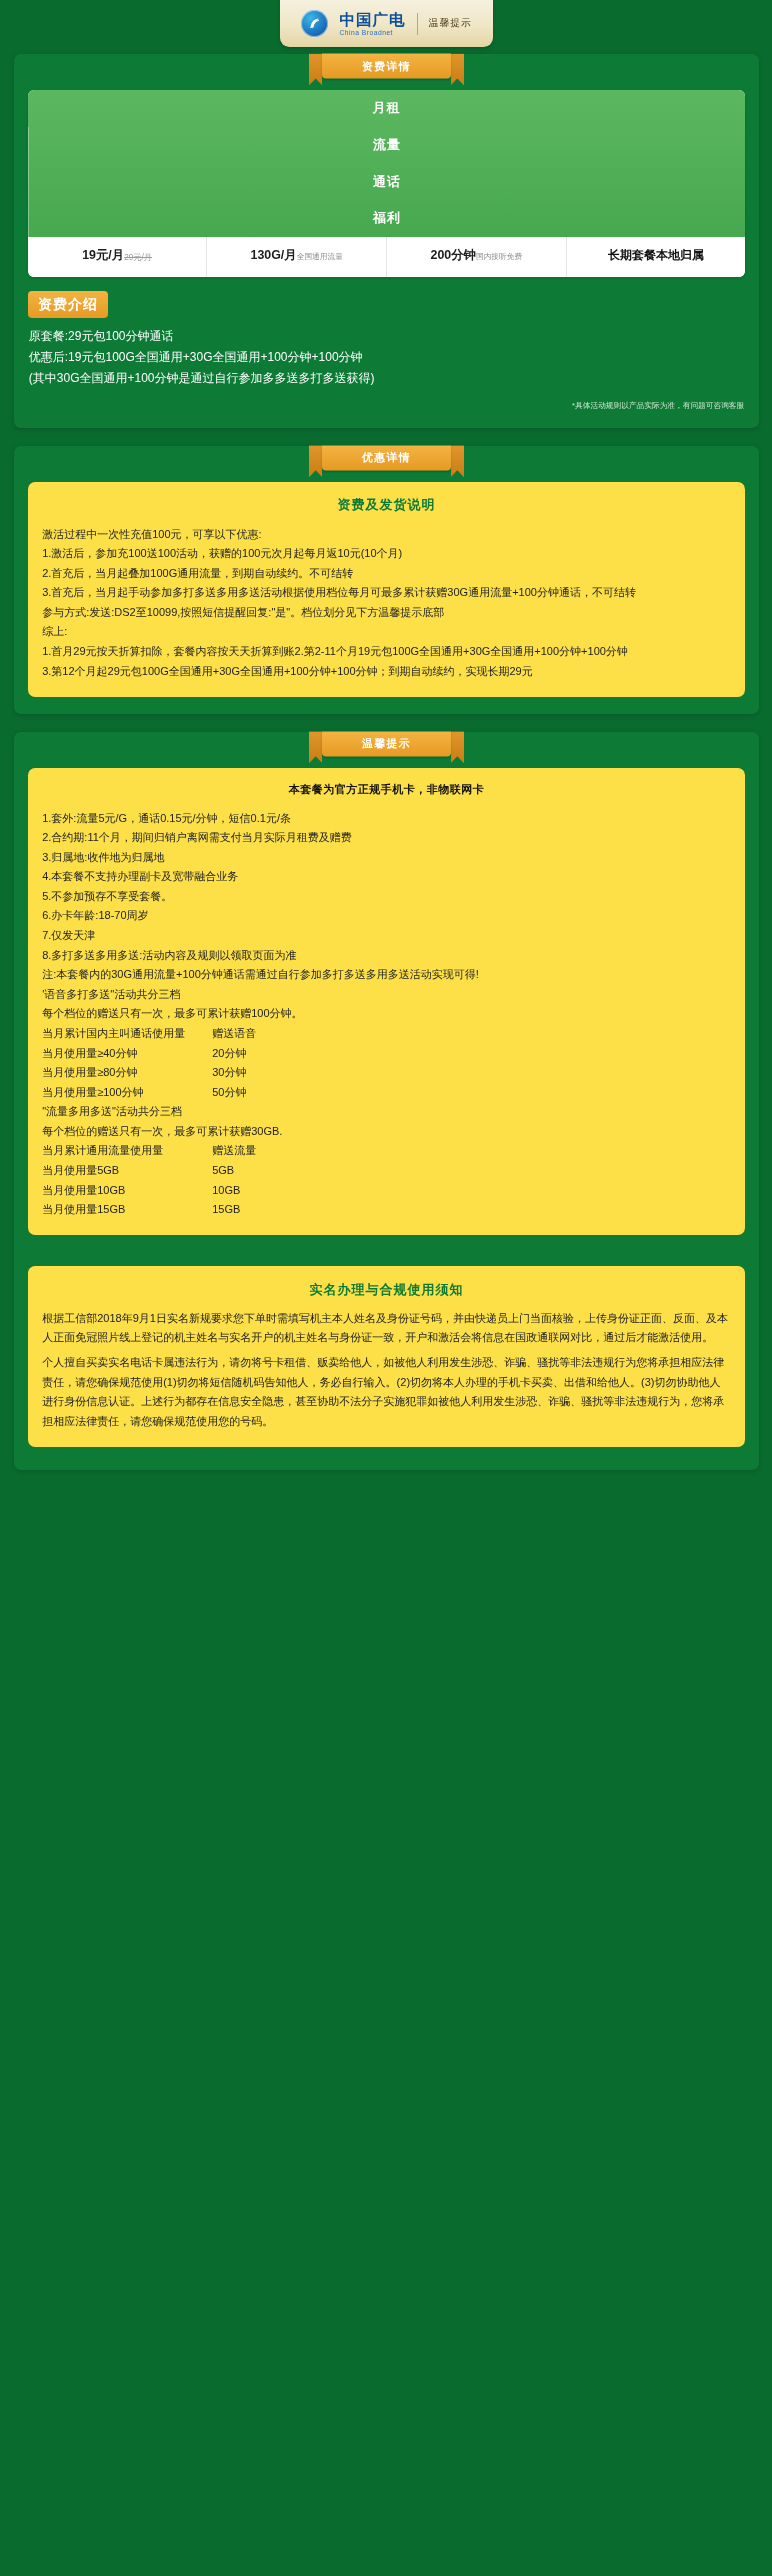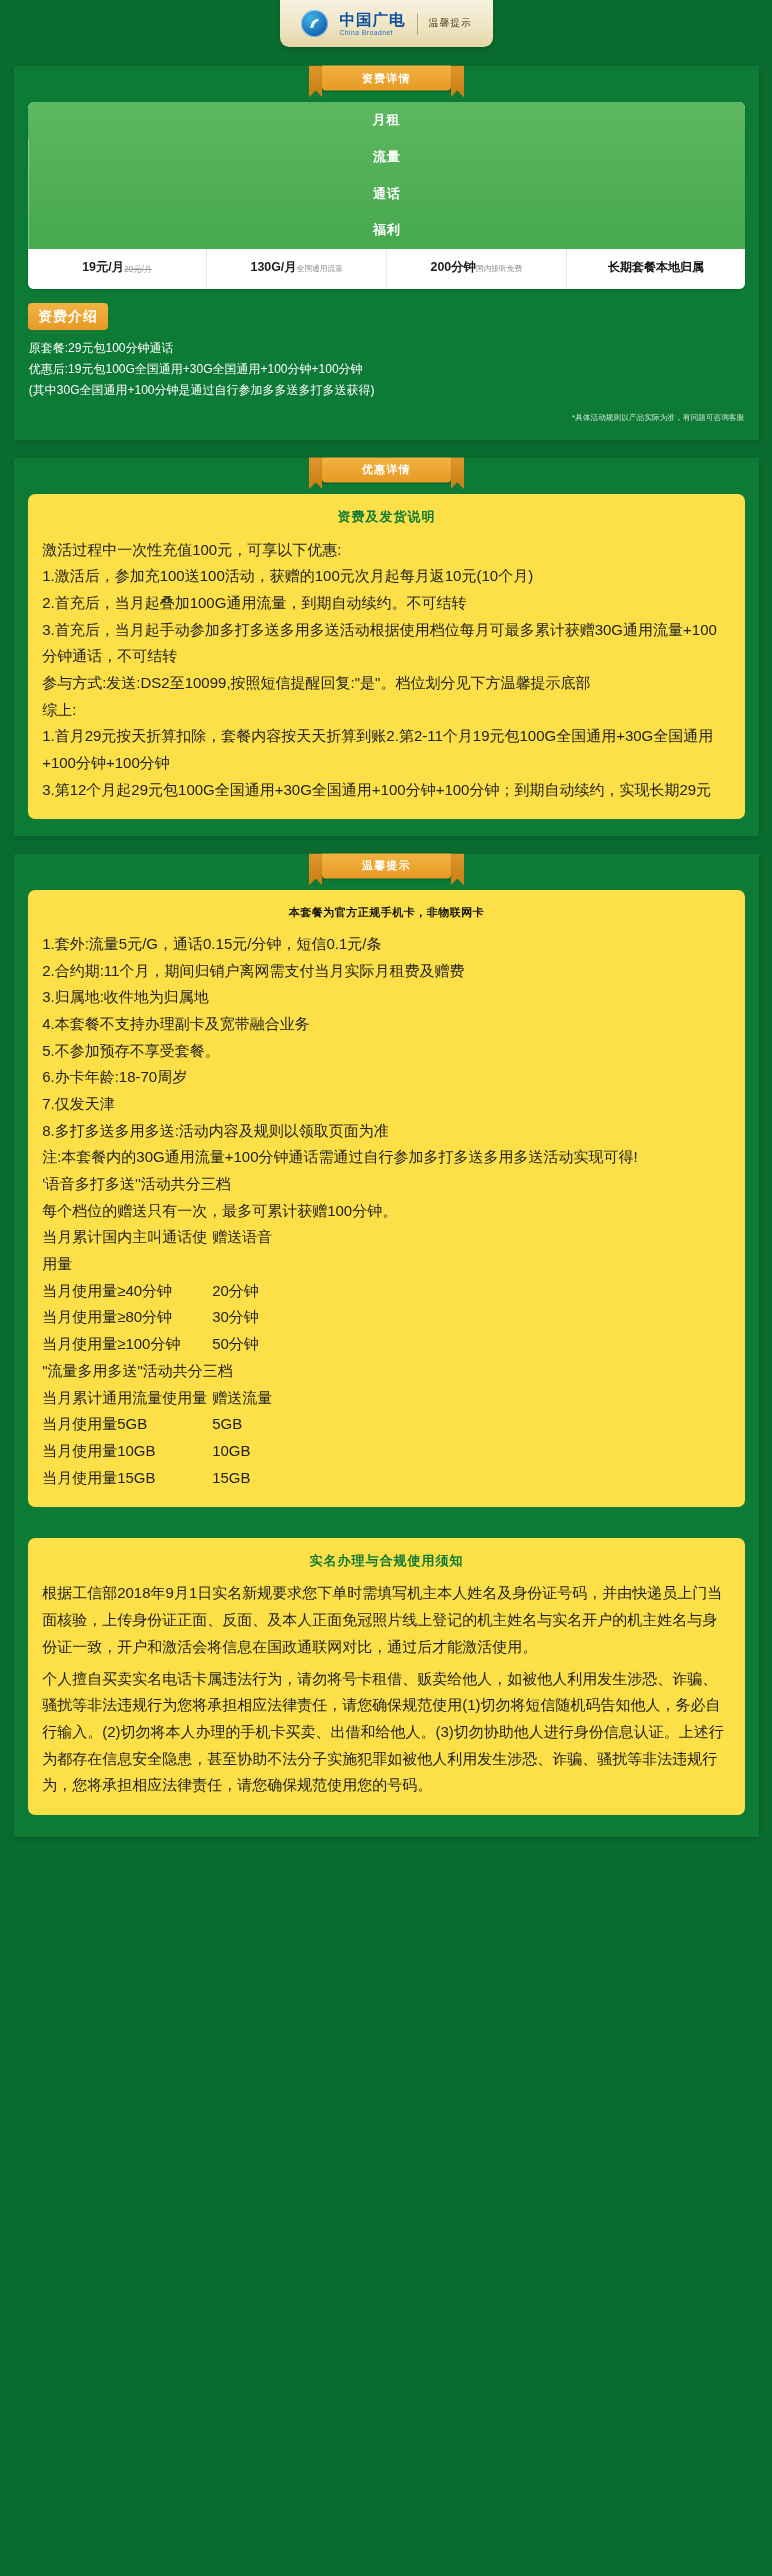--- a/index.html
+++ b/index.html
@@ -9,21 +9,21 @@
     background:#0a6b2f;
     font-family:"Liberation Sans","DejaVu Sans",sans-serif;
     color:#1b1b1b;
     -webkit-font-smoothing:antialiased;
   }
   .page { width:773px; margin:0 auto; padding:0 0 31px 0; }
 
   
   .brand-wrap {
     position:relative;
-    height:66px;
+    height:54px;
     display:flex;
     align-items:flex-start;
     justify-content:center;
   }
   .brand-bar {
     margin-top:0;
     background:linear-gradient(180deg,#f6f1de 0%, #efe6c6 55%, #e3d5a4 100%);
     border-radius:0 0 9.3px 9.3px;
     padding:10.3px 21.6px 9.3px 21.6px;
     display:flex;
@@ -44,21 +44,21 @@
   .brand-cn { font-size:15.5px; font-weight:bold; color:#0e4f9b; letter-spacing:1px; }
   .brand-en { font-size:6.7px; color:#2b6bbd; letter-spacing:0.5px; }
   .brand-sep { width:0.5px; height:21.6px; background:#b9a96f; }
   .brand-tag { font-size:9.8px; color:#4b3c14; letter-spacing:1px; }
 
   
   .card {
     position:relative;
     margin:0 14.4px 17.5px 14.4px;
     background:#0d7a36;
-    border-radius:0;
+    border-radius:7px;
     padding:0 0 17.5px 0;
     box-shadow:0 1.5px 5.2px rgba(0,0,0,.15);
   }
 
   
   .ribbon {
     position:relative;
     width:155px;
     margin:0 auto;
     transform:translateY(-0.5px);
@@ -148,21 +148,21 @@
     text-align:center;
     color:#111;
     font-size:11px;
     font-weight:bold;
     letter-spacing:0.5px;
     margin:1px 0 11.3px 0;
   }
   .panel p {
     margin:0;
     color:#222;
-    font-size:15px;
+    font-size:11px;
     line-height:1.78;
   }
 
   
   .warn { color:#e03a2f; }
 
   
   .tier-row { display:flex; }
   .tier-row .k { width:170px; }
   .tier-row .v { }
@@ -295,20 +295,21 @@
       <p class="tier-row">
         <span class="k">当月使用量≥80分钟</span>
         <span class="v">30分钟</span>
       </p>
       <p class="tier-row">
         <span class="k">当月使用量≥100分钟</span>
         <span class="v">50分钟</span>
       </p>
 
       <p>"流量多用多送"活动共分三档</p>
+      <p>每个档位的赠送只有一次，最多可累计获赠30GB.</p>
       <p class="tier-row">
         <span class="k">当月累计通用流量使用量</span>
         <span class="v">赠送流量</span>
       </p>
       <p class="tier-row">
         <span class="k">当月使用量5GB</span>
         <span class="v">5GB</span>
       </p>
       <p class="tier-row">
         <span class="k">当月使用量10GB</span>

